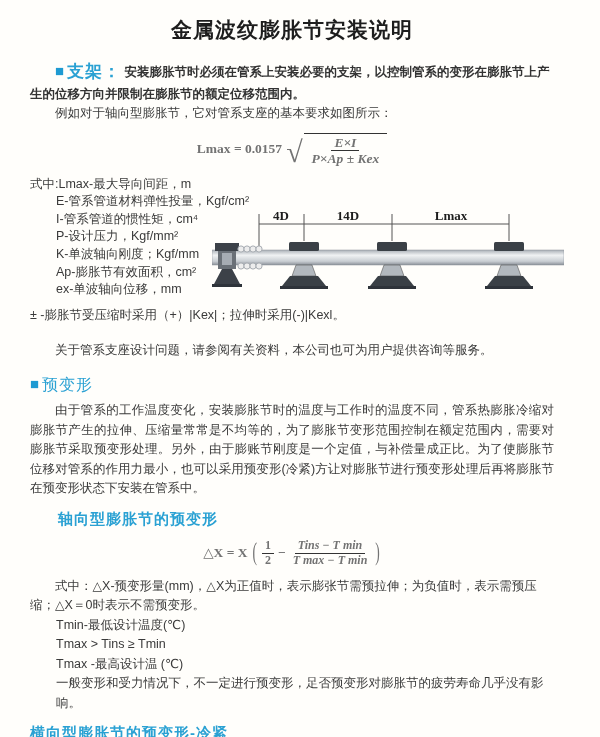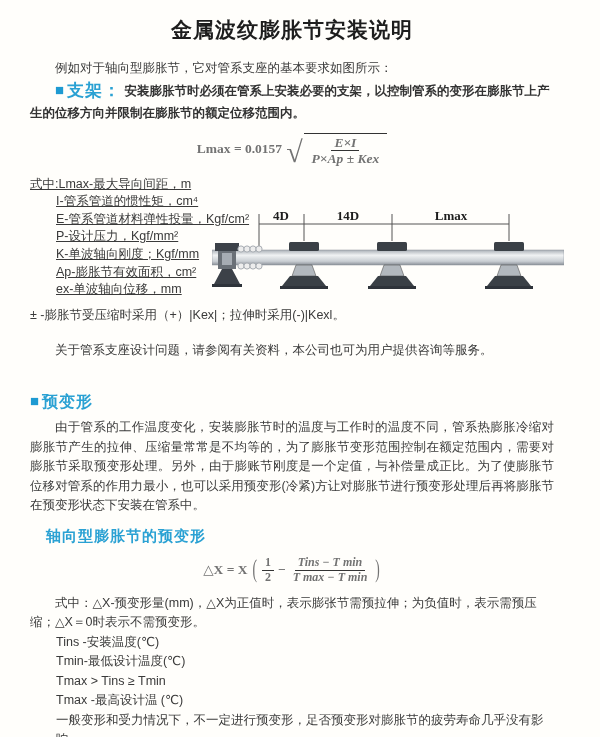--- a/index.html
+++ b/index.html
@@ -16,84 +16,84 @@
   }
   p{margin:0;}
   .indent{text-indent:2em;}
   .sec-head-inline{
     color:#2aa1d3;font-size:17px;font-weight:bold;letter-spacing:1px;
     vertical-align:-1px;
   }
   .sq{color:#1e9ad2;font-size:15px;margin-right:2px;vertical-align:1px;}
   .intro-bold{font-weight:bold;color:#333;}
   .sec-head{
-    color:#2aa1d3;font-size:16px;font-weight:bold;margin:29px 0 4px 0;
+    color:#2aa1d3;font-size:16px;font-weight:normal;margin:12px 0 4px 0;
     letter-spacing:1px;
   }
   .sub-head{
     color:#2aa1d3;font-size:15px;font-weight:bold;margin:8px 0 6px 0;
     letter-spacing:1px;
   }
-  .sub-head.ind{margin-left:16px;}
+  .sub-head.ind{margin-left:28px;}
   
   .formula{
     display:flex;justify-content:center;align-items:center;gap:4px;
     font-family:"Liberation Serif","DejaVu Serif",serif;
     font-size:13.5px;color:#737373;margin:9px 0;font-weight:bold;
   }
   .formula .ital{font-style:italic;font-weight:bold;}
   .frac{display:inline-flex;flex-direction:column;align-items:center;line-height:1.15;}
   .frac .num{border-bottom:1px solid #333;padding:0 3px;}
   .frac .den{padding:0 3px;}
   .sqrt-sym{font-size:30px;font-weight:normal;line-height:0.8;margin-right:-3px;transform:translateY(2px);}
   .sqrt-body{border-top:1.5px solid #333;padding:1px 5px 0 5px;}
   .paren{display:inline-block;transform:scaleY(1.9);font-weight:normal;padding:0 1px;}
   .small-frac{font-size:12px;}
   
   .def-zone{position:relative;margin-top:6px;min-height:128px;}
   .defs{width:255px;}
-  .defs p{line-height:17.6px;white-space:nowrap;text-decoration:underline;}
+  .defs p{line-height:17.6px;white-space:nowrap;}
   .defs p.first{margin-left:0;}
   .defs p:not(.first){margin-left:26px;}
   .diagram{position:absolute;right:-10px;top:32px;width:352px;height:100px;}
   .wide-line{line-height:17.5px;margin-top:3px;}
   .about-line{line-height:17.5px;margin-top:18px;text-indent:2em;}
   .body-par{text-align:justify;text-indent:2em;line-height:19.5px;}
   .note-par{line-height:19.5px;}
   .note-par.ind2{margin-left:26px;}
   .note-lines p{line-height:19.5px;margin-left:26px;}
 </style>
 </head>
 <body>
 
 <div class="page">
 
   <h1 class="title">金属波纹膨胀节安装说明</h1>
 
-  <p class="indent">例如对于轴向型膨胀节，它对管系支座的基本要求如图所示：</p>
-
   <p class="indent">
     <span class="sec-head-inline"><span class="sq">■</span><span>支架：</span></span>
     <span class="intro-bold">安装膨胀节时必须在管系上安装必要的支架，以控制管系的变形在膨胀节上产生的位移方向并限制在膨胀节的额定位移范围内。</span>
   </p>
+
+  <p class="indent">例如对于轴向型膨胀节，它对管系支座的基本要求如图所示：</p>
 
   <div class="formula">
     <span>Lmax = 0.0157</span>
     <span class="sqrt-sym">√</span>
     <span class="sqrt-body frac">
       <span class="num ital">E×I</span>
       <span class="den ital">P×Ap ± Kex</span>
     </span>
   </div>
 
   <div class="def-zone">
     <div class="defs">
       <p class="first">式中:Lmax-最大导向间距，m</p>
+      <p>E-管系管道材料弹性投量，Kgf/cm²</p>
       <p>I-管系管道的惯性矩，cm⁴</p>
-      <p>E-管系管道材料弹性投量，Kgf/cm²</p>
       <p>P-设计压力，Kgf/mm²</p>
       <p>K-单波轴向刚度；Kgf/mm</p>
       <p>Ap-膨胀节有效面积，cm²</p>
       <p>ex-单波轴向位移，mm</p>
     </div>
 
     <svg class="diagram" viewBox="0 0 352 100" xmlns="http://www.w3.org/2000/svg">
       <defs>
         <linearGradient id="pipeGrad" x1="0" y1="0" x2="0" y2="1">
           <stop offset="0" stop-color="#aab0b7"></stop>
@@ -178,21 +178,20 @@
     <span class="frac small-frac">
       <span class="num ital">Tins − T min</span>
       <span class="den ital">T max − T min</span>
     </span>
     <span class="paren">)</span>
   </div>
 
   <p class="note-par indent">式中：△X-预变形量(mm)，△X为正值时，表示膨张节需预拉伸；为负值时，表示需预压缩；△X＝0时表示不需预变形。</p>
 
   <div class="note-lines">
-    <p>Tins -安装温度(℃)</p>
     <p>Tmin-最低设计温度(℃)</p>
     <p>Tmax &gt; Tins ≥ Tmin</p>
     <p>Tmax -最高设计温 (℃)</p>
   </div>
 
   <p class="note-par ind2">一般变形和受力情况下，不一定进行预变形，足否预变形对膨胀节的疲劳寿命几乎没有影响。</p>
 
   <h3 class="sub-head">横向型膨胀节的预变形-冷紧</h3>
 
 </div>

